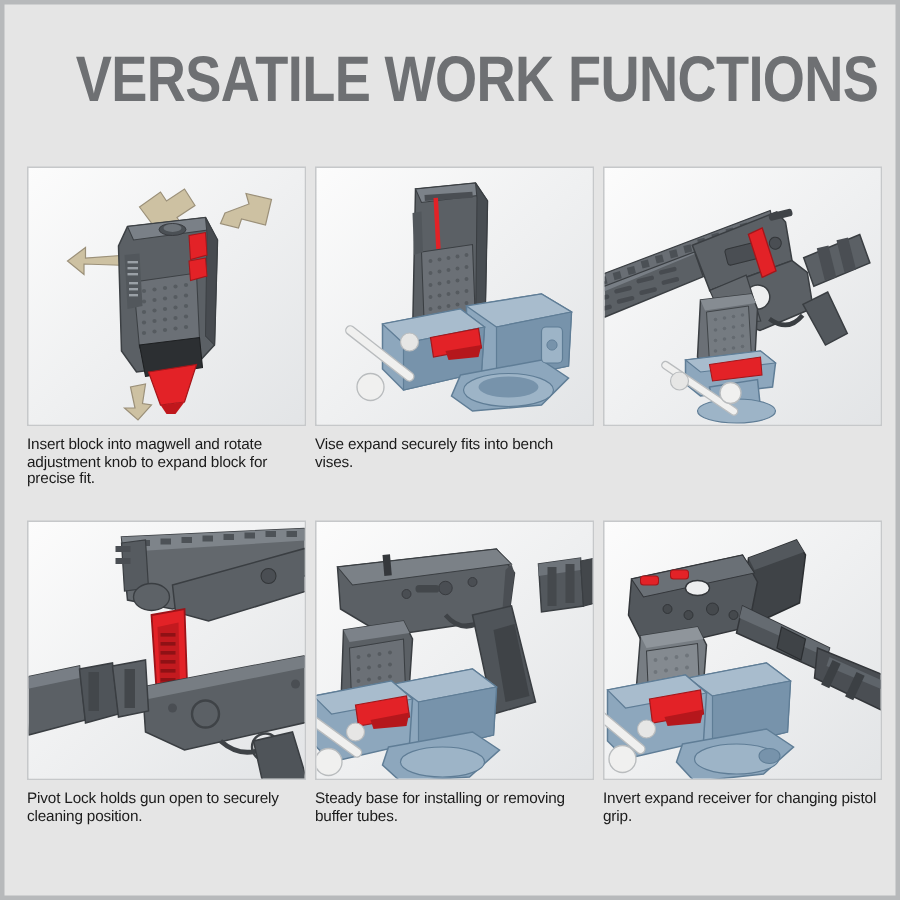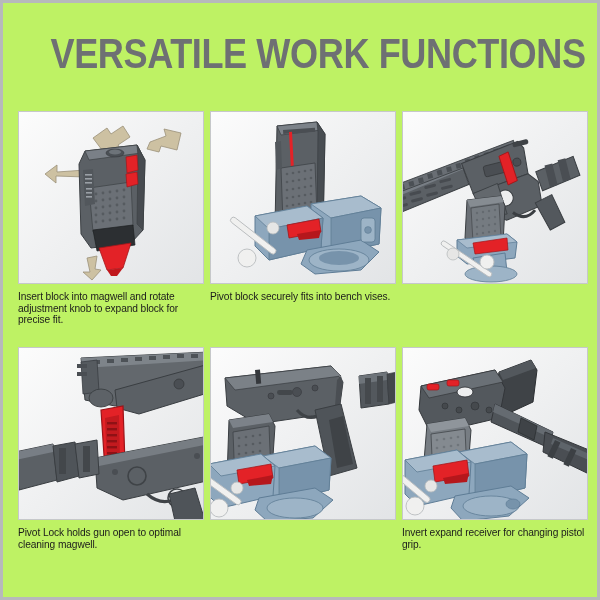--- a/index.html
+++ b/index.html
@@ -7,21 +7,21 @@
   body{
     width:600px;height:600px;
     background:#ffffff;
     font-family:"Liberation Sans",sans-serif;
     overflow:hidden;
   }
   #frame{
     position:relative;
     box-sizing:border-box;
     width:600px;height:600px;
-    background:#bef264;
+    background:#e5e5e5;
     border:3px solid #b7b9bb;
   }
 
   
   #title{
     text-align:center;
     color:#6e7073;
     font-family:"Liberation Sans",sans-serif;
     font-weight:bold;
     font-size:43px;
@@ -228,21 +228,21 @@
             <circle cx="157" cy="118" r="3.4" fill="#7793ab" stroke="#5f7d96" stroke-width="0.6"></circle>
 
             <g>
               <rect x="22" y="104" width="56" height="6" rx="3" fill="#f0f0ef" stroke="#b9bcbe" stroke-width="0.9" transform="rotate(38 22 104)"></rect>
               <circle cx="36" cy="146" r="9" fill="#f0f0ef" stroke="#b9bcbe" stroke-width="0.9"></circle>
               <circle cx="62" cy="116" r="6" fill="#e6e6e5" stroke="#b9bcbe" stroke-width="0.8"></circle>
             </g>
           </g>
         </svg>
       </div>
-      <div class="caption">Pivot block securely fits into bench vises.</div>
+      <div class="caption">Vise expand securely fits into bench vises.</div>
     </div>
 
     <div class="cell">
       <div class="panel">
         <svg class="art" viewBox="0 0 186 173">
           <defs>
             <linearGradient id="p3bg" x1="0" y1="0" x2="1" y2="1">
               <stop offset="0" stop-color="#fcfcfc"></stop>
                 <stop offset="1" stop-color="#e2e4e6"></stop>
             </linearGradient>
@@ -407,21 +407,21 @@
           <g>
             <polygon points="-4,104 34,96 38,132 0,142" fill="#5b6065" stroke="#3a3e42" stroke-width="1"></polygon>
             <polygon points="-4,104 34,96 34,104 -4,112" fill="#787e85"></polygon>
             <polygon points="34,98 56,94 60,128 38,134" fill="#4f5459" stroke="#3a3e42" stroke-width="1"></polygon>
             <polygon points="56,96 78,92 80,126 60,130" fill="#5b6065" stroke="#3a3e42" stroke-width="1"></polygon>
             <rect x="40" y="100" width="7" height="26" fill="#43474b"></rect>
             <rect x="64" y="98" width="7" height="26" fill="#43474b"></rect>
           </g>
         </svg>
       </div>
-      <div class="caption">Pivot Lock holds gun open to optimal cleaning magwell.</div>
+      <div class="caption">Pivot Lock holds gun open to securely cleaning position.</div>
     </div>
 
     <div class="cell">
       <div class="panel">
         <svg class="art" viewBox="0 0 186 173">
           <defs>
             <linearGradient id="p5bg" x1="0" y1="0" x2="1" y2="1">
               <stop offset="0" stop-color="#fcfcfc"></stop>
                 <stop offset="1" stop-color="#e2e4e6"></stop>
             </linearGradient>
@@ -495,20 +495,21 @@
 
             <polygon points="48,150 104,140 122,152 102,170 56,173 44,162" fill="#8da7bd" stroke="#5f7d96" stroke-width="1"></polygon>
             <ellipse cx="84" cy="160" rx="28" ry="10" fill="#9db4c7" stroke="#5f7d96" stroke-width="0.8"></ellipse>
 
             <rect x="-6" y="126" width="46" height="6" rx="3" fill="#f0f0ef" stroke="#b9bcbe" stroke-width="0.9" transform="rotate(36 -6 126)"></rect>
             <circle cx="8" cy="160" r="9" fill="#f0f0ef" stroke="#b9bcbe" stroke-width="0.9"></circle>
             <circle cx="26" cy="140" r="6" fill="#e6e6e5" stroke="#b9bcbe" stroke-width="0.8"></circle>
           </g>
         </svg>
       </div>
+      <div class="caption">Steady base for installing or removing buffer tubes.</div>
     </div>
 
     <div class="cell">
       <div class="panel">
         <svg class="art" viewBox="0 0 186 173">
           <defs>
             <linearGradient id="p6bg" x1="0" y1="0" x2="1" y2="1">
               <stop offset="0" stop-color="#fcfcfc"></stop>
                 <stop offset="1" stop-color="#e2e4e6"></stop>
             </linearGradient>

